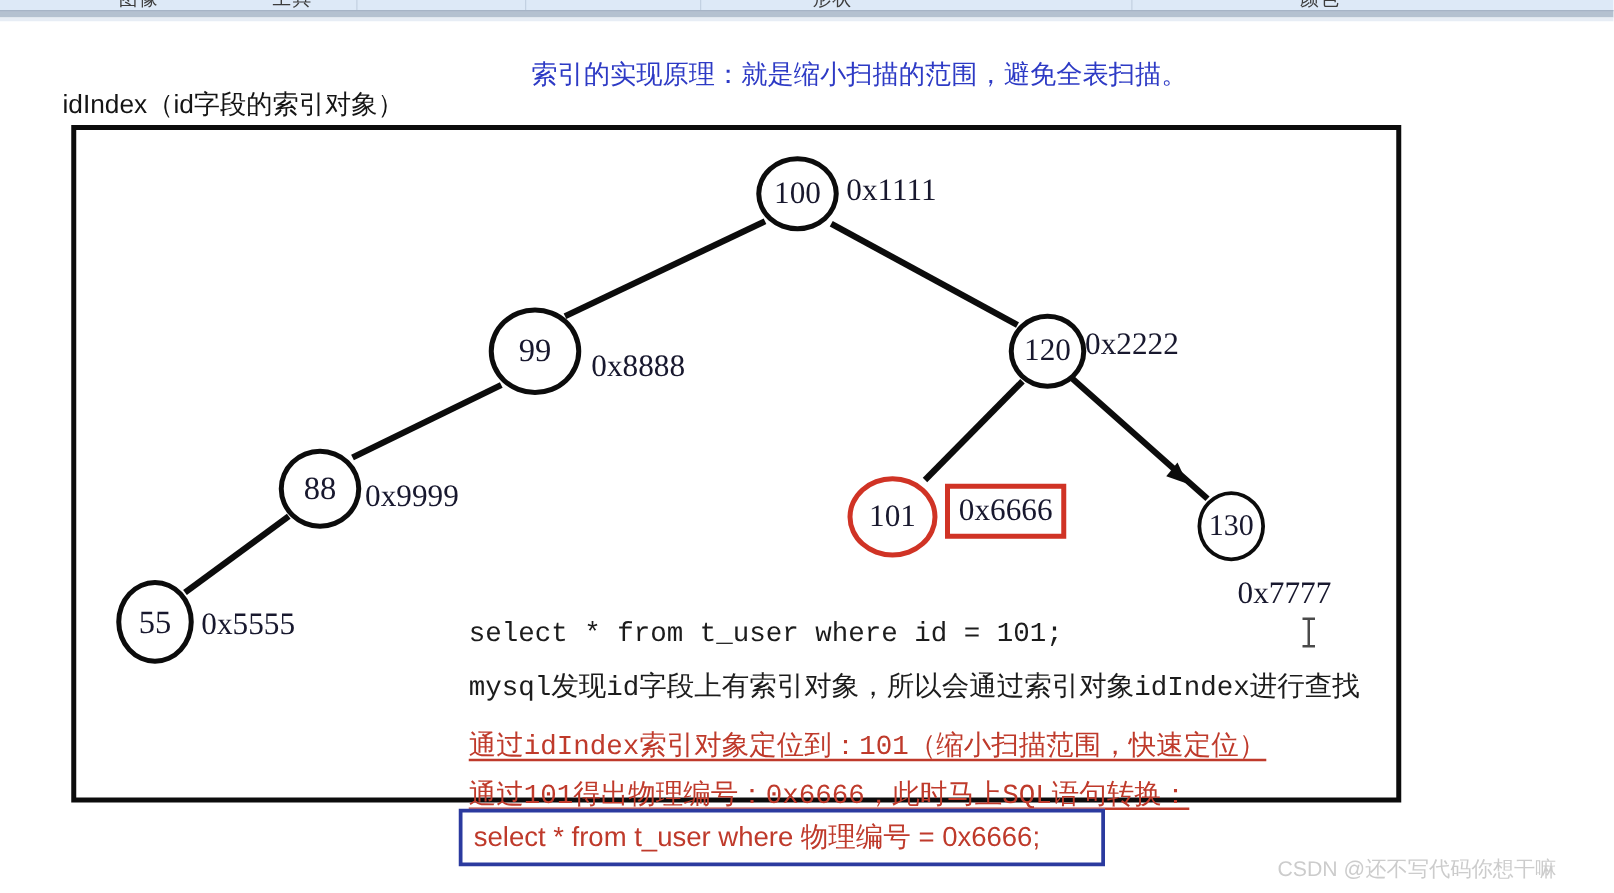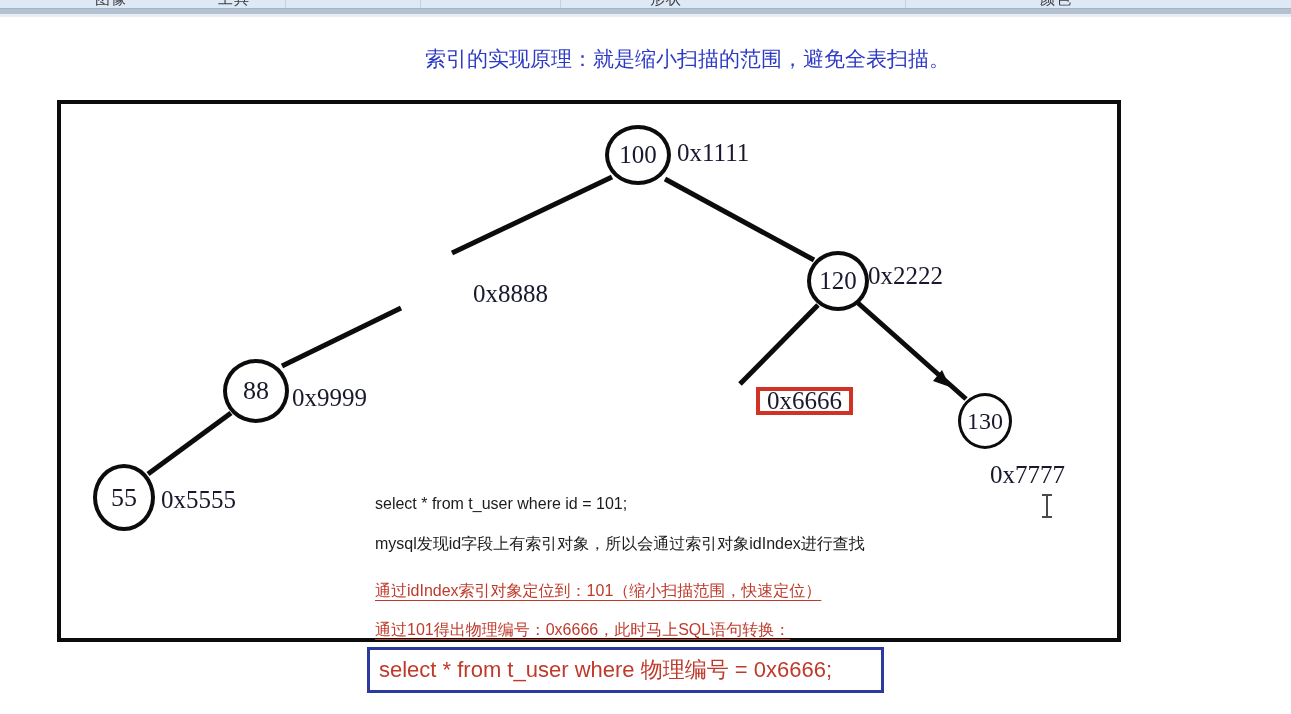--- a/index.html
+++ b/index.html
@@ -28,27 +28,27 @@
   .node{
     position:absolute;border:4px solid #0c0c0c;border-radius:50%;background:#fff;
     display:flex;align-items:center;justify-content:center;box-sizing:border-box;
     font-family:"Liberation Serif",serif;font-size:26px;color:#18182e;
   }
   .node.hl{border-color:var(--highlight-red);}
   .addr{
     position:absolute;font-family:"Liberation Serif",serif;font-size:25px;color:#18182e;white-space:nowrap;
   }
   .addrbox{
-    position:absolute;left:756px;top:387px;width:97px;height:28px;border:4px solid var(--highlight-red);
+    position:absolute;left:756px;top:387px;width:97px;height:44px;border:4px solid var(--highlight-red);
     box-sizing:border-box;background:#fff;display:flex;align-items:center;justify-content:center;
     font-family:"Liberation Serif",serif;font-size:25px;color:#18182e;
   }
 
   
-  .tl{position:absolute;left:375px;font-size:16px;white-space:nowrap;color:#1c1c1c;}
+  .tl{position:absolute;left:375px;font-size:22px;white-space:nowrap;color:#1c1c1c;font-family:Liberation Mono, monospace;}
   .tl.red{color:var(--annotation-red);text-decoration:underline;text-underline-offset:4px;}
 
   
   .resultbox{
     position:absolute;left:367px;top:647px;width:517px;height:46px;border:3px solid var(--result-border);
     box-sizing:border-box;background:#fff;display:flex;align-items:center;
   }
   .resultbox span{margin-left:9px;font-size:22px;color:var(--annotation-red);white-space:nowrap;}
 
   
@@ -67,44 +67,51 @@
     <div class="tab" style="left:1040px">颜色</div>
     <div class="sep" style="left:285px"></div>
     <div class="sep" style="left:420px"></div>
     <div class="sep" style="left:560px"></div>
     <div class="sep" style="left:905px"></div>
   </div>
   <div class="ribbon-edge"></div>
   <div class="ribbon-edge2"></div>
 
   <div class="title">索引的实现原理：就是缩小扫描的范围，避免全表扫描。</div>
+  <div class="subtitle">idIndex（id字段的索引对象）</div>
 
   <div class="bigbox"></div>
 
   <svg class="edges" viewBox="0 0 1291 714" xmlns="http://www.w3.org/2000/svg">
     <line x1="612" y1="177" x2="452" y2="253" stroke="#0c0c0c" stroke-width="5"></line>
     <line x1="401" y1="308" x2="282" y2="366" stroke="#0c0c0c" stroke-width="5"></line>
     <line x1="231" y1="413" x2="148" y2="474" stroke="#0c0c0c" stroke-width="5"></line>
     <line x1="665" y1="179" x2="814" y2="260" stroke="#0c0c0c" stroke-width="5"></line>
     <line x1="818" y1="305" x2="740" y2="384" stroke="#0c0c0c" stroke-width="5"></line>
     <line x1="858" y1="303" x2="966" y2="399" stroke="#0c0c0c" stroke-width="5"></line>
     <polygon points="950,387 933,381 942,370" fill="#0c0c0c"></polygon>
   </svg>
 
   <div class="node" style="left:605px;top:125px;width:66px;height:60px;font-size:25px">
       <span>100</span>
     </div>
+  <div class="node" style="left:391px;top:246px;width:74px;height:70px">
+      <span>99</span>
+    </div>
   <div class="node" style="left:223px;top:359px;width:66px;height:64px">
       <span>88</span>
     </div>
   <div class="node" style="left:93px;top:464px;width:62px;height:67px">
       <span>55</span>
     </div>
   <div class="node" style="left:807px;top:251px;width:62px;height:60px;font-size:25px">
       <span>120</span>
+    </div>
+  <div class="node hl" style="left:678px;top:381px;width:72px;height:65px;font-size:25px">
+      <span>101</span>
     </div>
   <div class="node" style="left:958px;top:393px;width:54px;height:56px;font-size:24px;border-width:3px">
       <span>130</span>
     </div>
 
   <div class="addr" style="left:677px;top:139px">0x1111</div>
   <div class="addr" style="left:473px;top:280px">0x8888</div>
   <div class="addr" style="left:292px;top:384px">0x9999</div>
   <div class="addr" style="left:161px;top:486px">0x5555</div>
   <div class="addr" style="left:868px;top:262px">0x2222</div>
@@ -120,14 +127,15 @@
   <div class="tl red" style="top:620px">通过101得出物理编号：0x6666，此时马上SQL语句转换：</div>
 
   <div class="resultbox">
     <span>select * from t_user where 物理编号 = 0x6666;</span>
   </div>
 
   <svg class="ibeam" width="18" height="26" viewBox="0 0 18 26" xmlns="http://www.w3.org/2000/svg">
     <path d="M4 2 H14 M9 2 V24 M4 24 H14" stroke="#4a4a4a" stroke-width="2" fill="none"></path>
   </svg>
 
+  <div class="watermark">CSDN @还不写代码你想干嘛</div>
 
 </div>
 
 </body></html>

